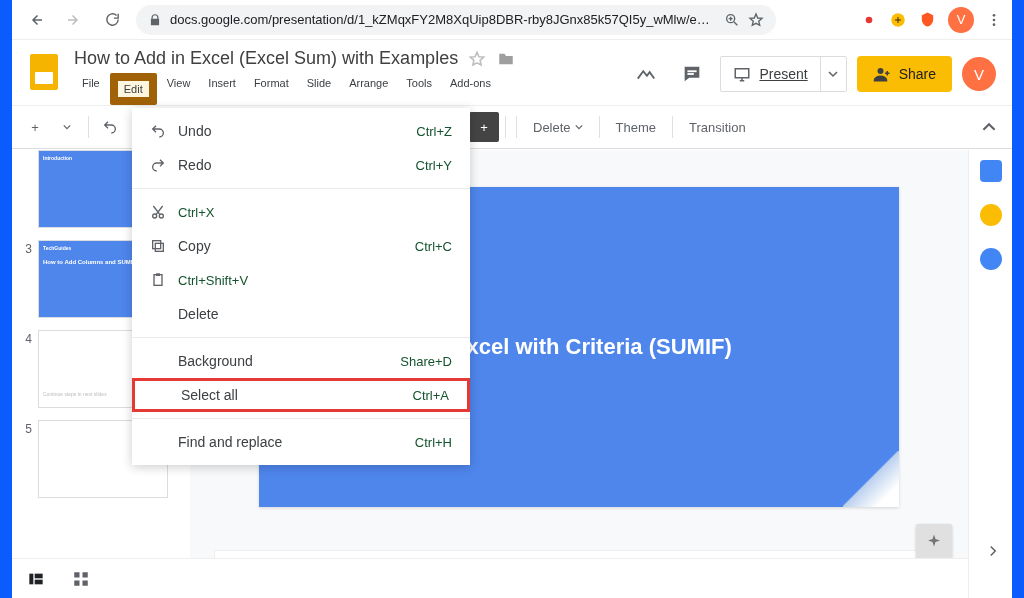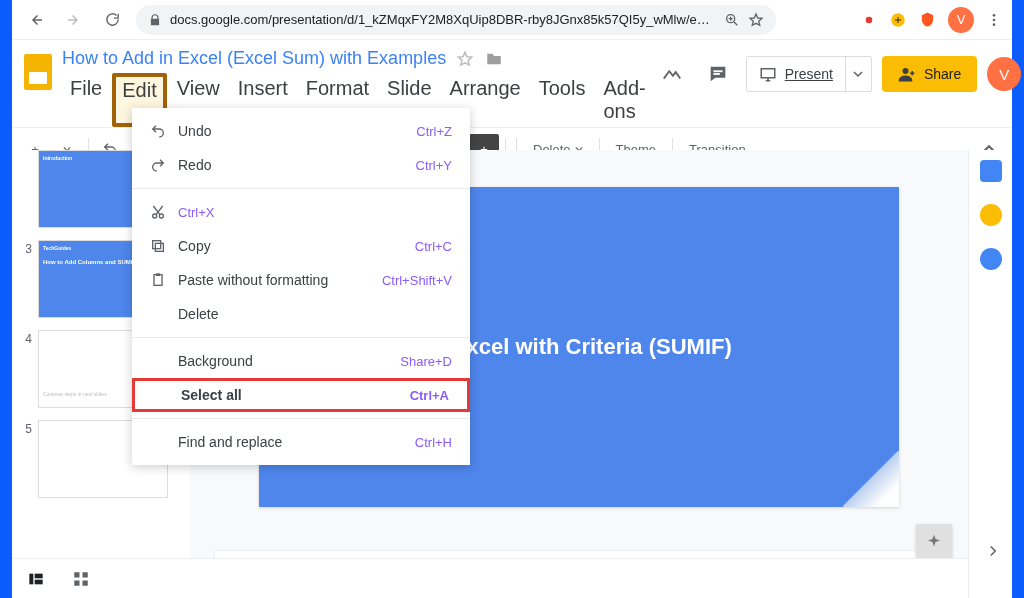--- a/index.html
+++ b/index.html
@@ -13,46 +13,46 @@
     .url-text { flex:1; white-space:nowrap; overflow:hidden; text-overflow:ellipsis; color:#202124; }
     .bbar-right { display:flex; align-items:center; gap:12px; margin-left:auto; }
     .circ-avatar { width:26px; height:26px; border-radius:50%; background:#ff7043; color:#fff; display:flex; align-items:center; justify-content:center; font-size:13px; font-weight:500; }
 
     
     .gs-header { display:flex; align-items:flex-start; padding:8px 16px 0 12px; }
     .logo-box { width:40px; height:40px; margin-top:4px; margin-right:10px; display:flex; align-items:center; justify-content:center; }
     .logo-inner { width:28px; height:36px; background:#f4b400; border-radius:2px; position:relative; }
     .logo-inner::after { content:""; position:absolute; left:5px; right:5px; bottom:6px; height:12px; background:#fff; border-radius:1px; }
     .titlewrap { flex:1; }
-    .doc-title { font-size:18px; color:#3b82f6; display:flex; align-items:center; gap:10px; }
+    .doc-title { font-size:18px; color:#404040; display:flex; align-items:center; gap:10px; }
     .title-icons { display:flex; gap:10px; color:#bdbdbd; }
-    .menu-bar { display:flex; gap:2px; margin-top:4px; font-size:20px; color:#3c4043; }
+    .menu-bar { display:flex; gap:2px; margin-top:4px; font-size:11px; color:#3c4043; }
     .menu-item { padding:4px 8px; border-radius:2px; }
-    .menu-item.active { border:4px solid #a16207; background:#fff6e0; padding:2px 6px; }
+    .menu-item.active { border:8px solid #a16207; background:#fff6e0; padding:2px 6px; }
     .header-right { display:flex; align-items:center; gap:10px; margin-top:8px; }
     .titlebar-icon { width:36px; height:36px; display:flex; align-items:center; justify-content:center; color:#5f6368; }
     .present-btn { height:36px; display:flex; align-items:center; border:1px solid #dadce0; border-radius:2px; font-size:14px; color:#3c4043; }
     .present-main { padding:0 12px; display:flex; align-items:center; gap:8px;text-decoration:underline; }
     .present-drop { width:26px; border-left:1px solid #dadce0; height:100%; display:flex; align-items:center; justify-content:center; }
     .share-btn { height:36px; background:#fbbc04; border-radius:4px; padding:0 16px; display:flex; align-items:center; gap:8px; font-size:14px; color:#202124; font-weight:500; }
 
     
     .gs-toolbar { height:44px; border-top:1px solid #eee; border-bottom:1px solid #dadce0; display:flex; align-items:center; padding:0 8px; gap:2px; position:relative; }
     .tb-btn { height:30px; min-width:30px; padding:0 4px; display:flex; align-items:center; justify-content:center; color:#5f6368; font-size:13px; }
     .tb-sep { width:1px; height:22px; background:#e0e0e0; margin:0 4px; }
     .tb-right { margin-left:auto; display:flex; }
 
     
     .dropdown { position:absolute; left:120px; top:108px; width:338px; background:#fff; box-shadow:0 2px 10px rgba(0,0,0,.2); z-index:50; padding:6px 0; font-size:14px; color:#3c4043; }
     .dd-row { display:flex; align-items:center; height:34px; padding:0 18px; }
     .dd-ico { width:28px; color:#5f6368; }
     .dd-label { flex:1; }
-    .dd-short { color:#8b5cf6; font-size:13px; }
+    .dd-short { color:#14532d; font-size:13px; }
     .dd-div { height:1px; background:#e8eaed; margin:6px 0; }
-    .dd-highlight { border:3px solid #e53935;font-weight:bold; }
+    .dd-highlight { border:3px solid #e53935; }
 
     
     .workspace { position:absolute; top:150px; left:0; right:0; bottom:0; display:flex; }
     .film { width:178px; background:#fff; padding:0 6px; overflow:hidden; }
     .thumb-row { display:flex; align-items:flex-start; gap:6px; margin-bottom:12px; }
     .thumb-num { width:14px; text-align:right; font-size:12px; color:#5f6368; padding-top:2px; }
     .thumb { width:130px; height:78px; border:1px solid #dadce0; background:#fff; font-size:5px; color:#fff; overflow:hidden; }
     .thumb.blue { background:#4f86ec; padding:4px; }
     .thumb-corner { position:relative; }
     .thumb-corner::after { content:""; position:absolute; right:0; bottom:0; width:16px; height:16px; background:linear-gradient(135deg,transparent 48%, #fff 50%); }
@@ -274,21 +274,20 @@
       <span class="dd-label">Copy</span>
       <span class="dd-short">Ctrl+C</span>
     </div>
     <div class="dd-row">
       <span class="dd-ico">
           <svg width="16" height="16" viewBox="0 0 24 24">
             <rect x="6" y="4" width="12" height="16" fill="none" stroke="#5f6368" stroke-width="2"></rect>
             <rect x="9" y="2" width="6" height="4" fill="#5f6368"></rect>
           </svg>
         </span>
-      <span class="dd-label">Paste without formatting</span>
       <span class="dd-short">Ctrl+Shift+V</span>
     </div>
     <div class="dd-row">
       <span class="dd-ico"></span>
       <span class="dd-label">Delete</span>
     </div>
     <div class="dd-div"></div>
     <div class="dd-row">
       <span class="dd-ico"></span>
       <span class="dd-label">Background</span>

